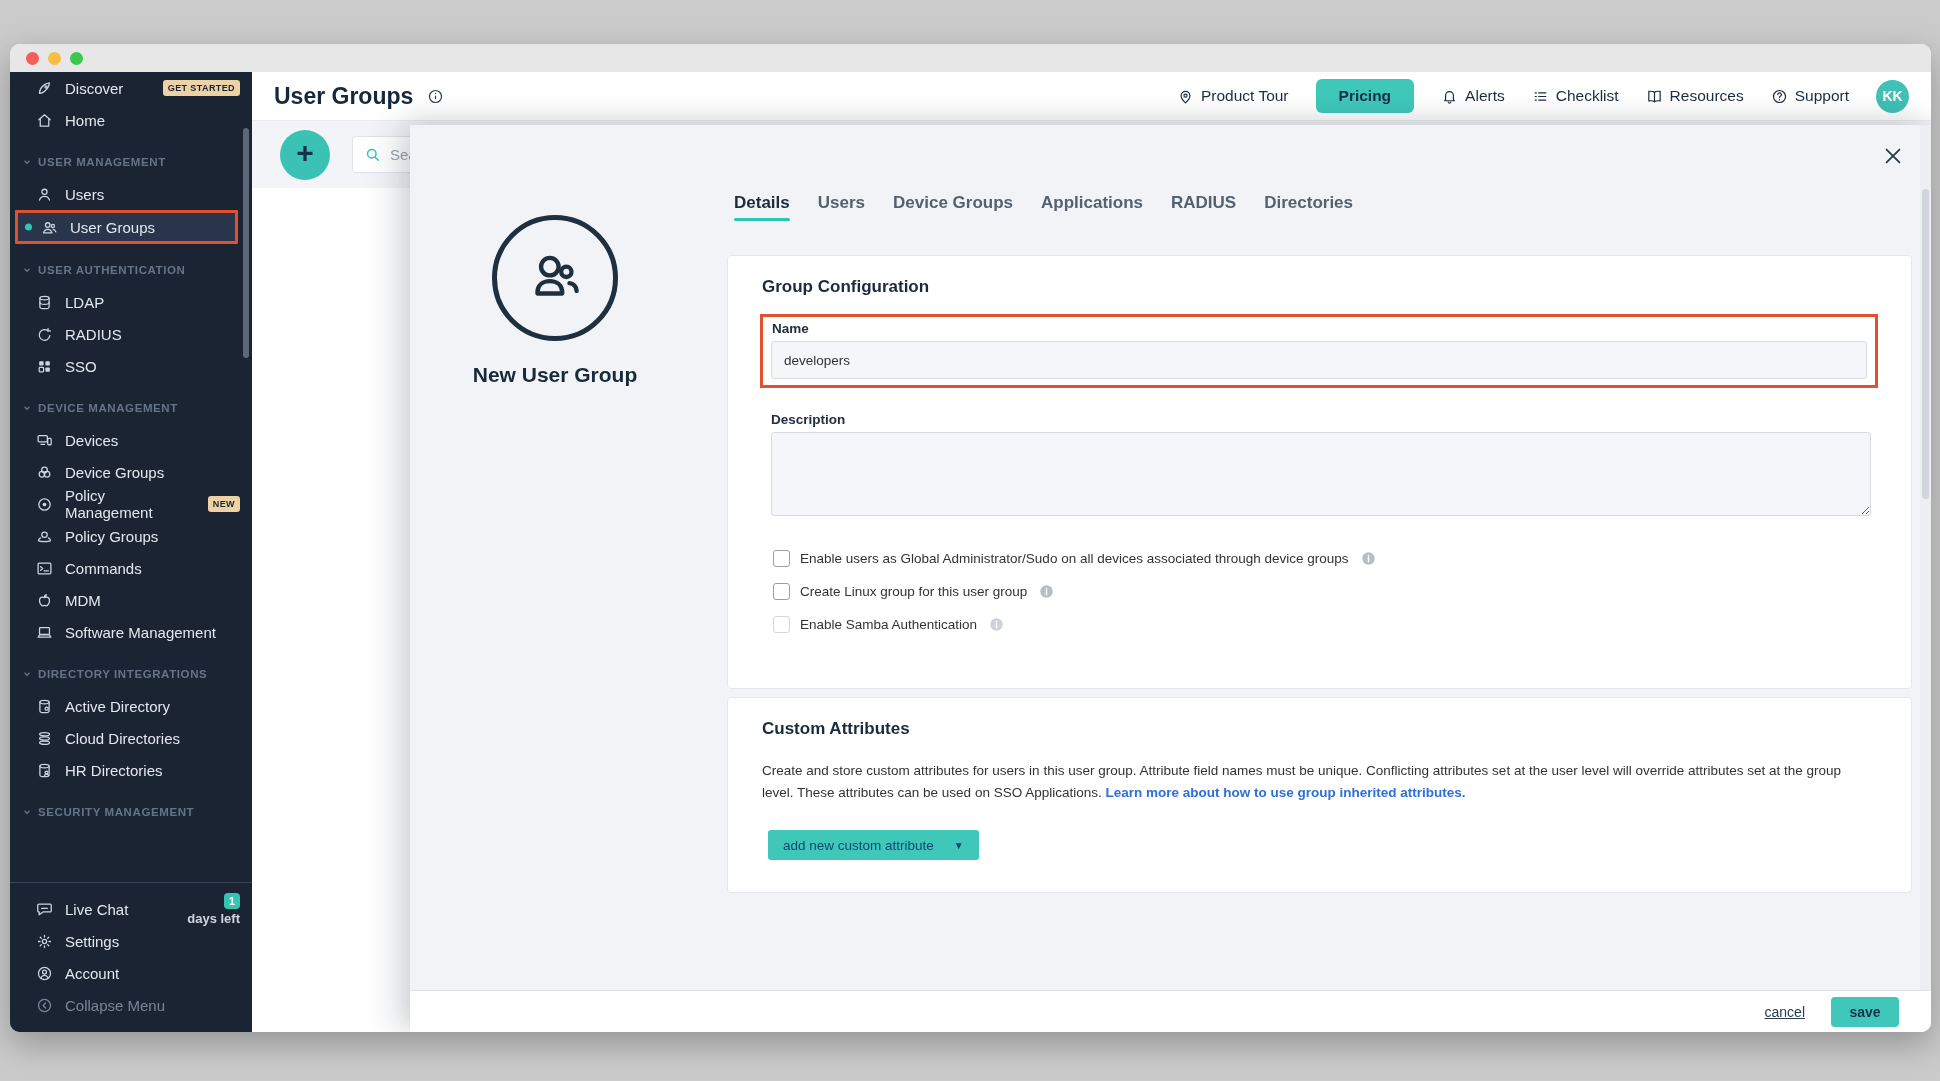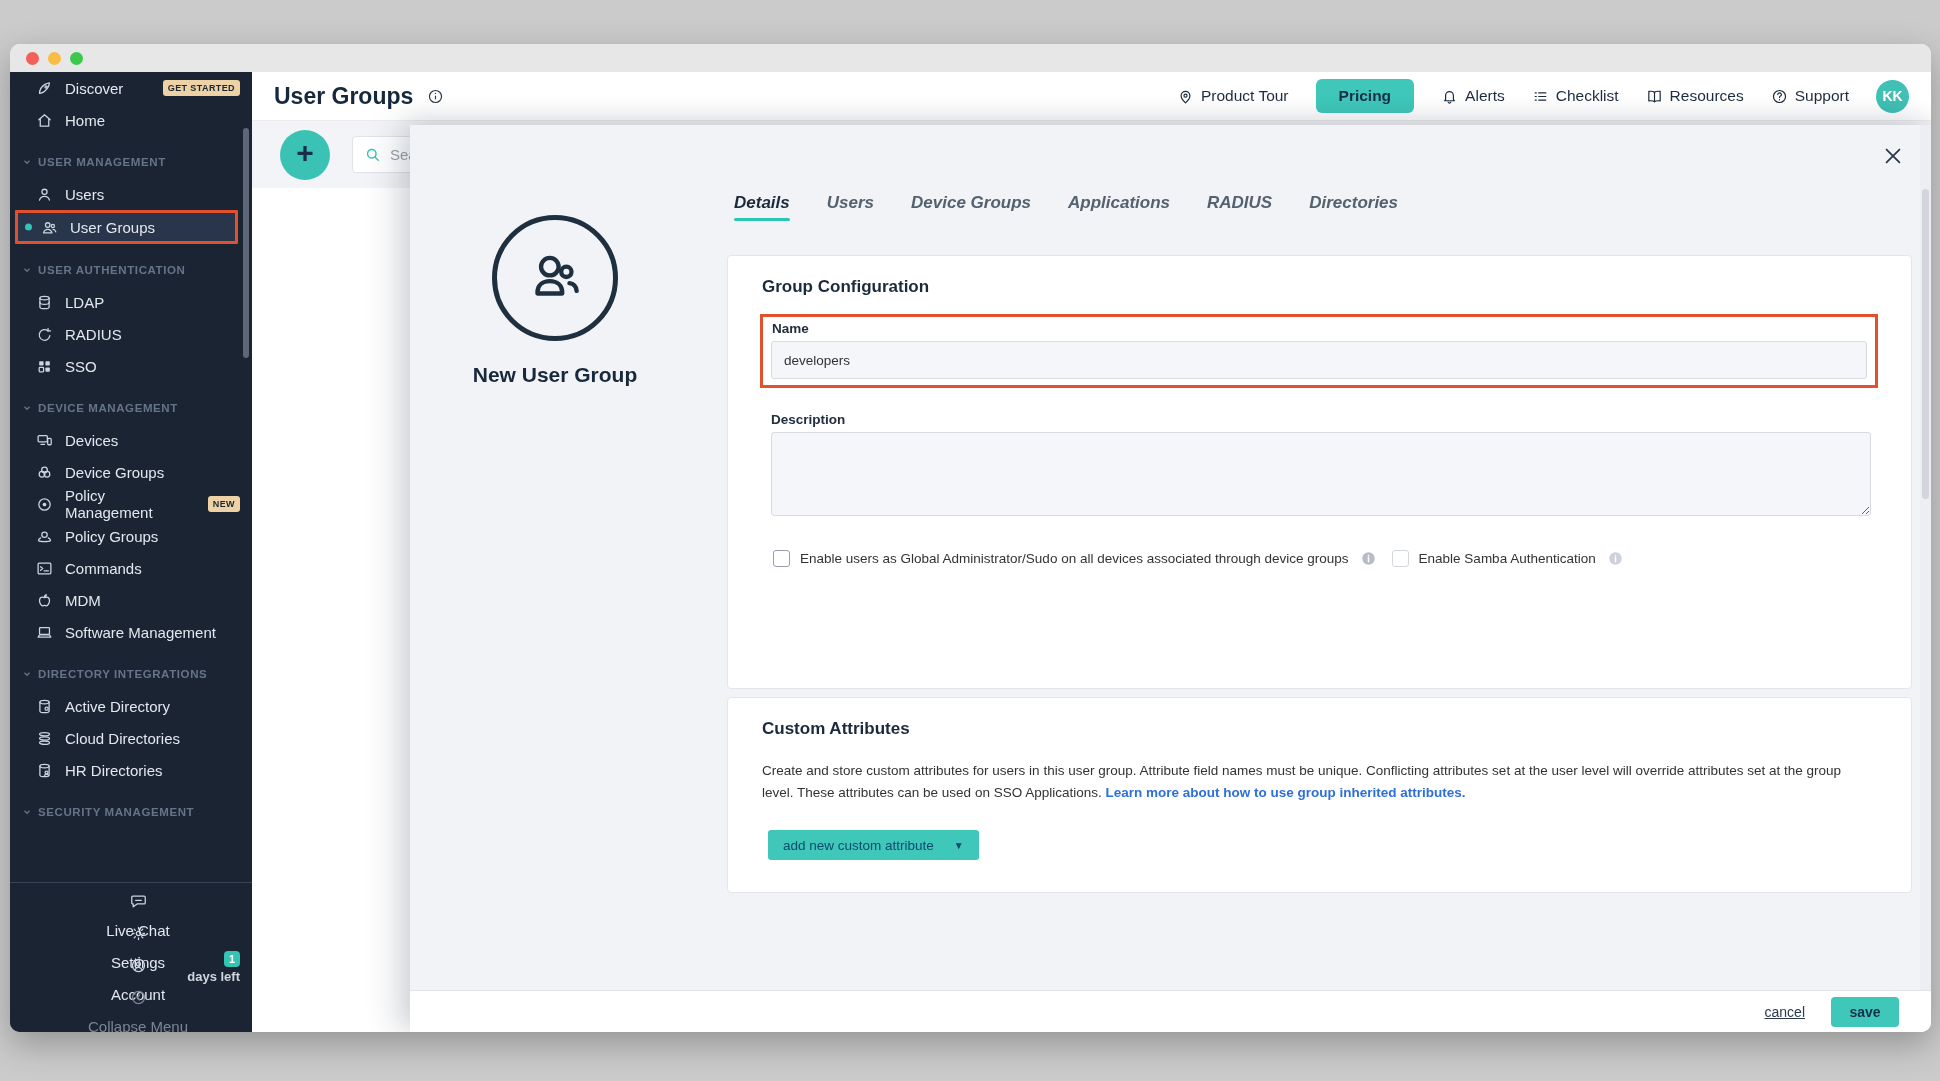--- a/index.html
+++ b/index.html
@@ -30,21 +30,21 @@
   .sb-item svg { width:17px; height:17px; flex:0 0 17px; stroke:#ccd4df; fill:none;
                  stroke-width:1.8; stroke-linecap:round; stroke-linejoin:round; }
   .sb-item.active { margin-left:5px; width:223px; height:34px; padding-left:23px;
                     background:#28354b; border:3px solid #e2512e; border-radius:1px; }
   .sb-item.active::before { content:""; position:absolute; left:7px; top:50%; transform:translateY(-50%);
                     width:7px; height:7px; border-radius:50%; background:#35c3b4; }
   .sb-badge { margin-left:auto; background:#ecd2a4; color:#1b2433; font-size:9px; font-weight:bold;
               letter-spacing:.4px; padding:3px 5px; border-radius:3px; }
   .sb-bottom { position:absolute; left:0; right:0; bottom:0; height:150px; border-top:1px solid #3a4457;
                background:#1b2433; padding-top:10px; }
-  .sb-bottom .sb-item { height:32px;flex-direction:column; }
+  .sb-bottom .sb-item { height:32px; }
   .sb-item.dim { color:#7b8596; } .sb-item.dim svg { stroke:#7b8596; }
   .days-badge { margin-left:auto; display:flex; flex-direction:column; align-items:flex-end; gap:2px; }
   .days-badge .num { background:#35c3b4; color:#fff; font-size:11px; font-weight:bold; width:16px; height:16px;
                      border-radius:4px; display:flex; align-items:center; justify-content:center; }
   .days-badge .sub { font-size:13px; color:#cfd6df;font-weight:bold; }
   .sb-scrollthumb { position:absolute; right:3px; top:56px; width:6px; height:230px;
                     background:#6e7888; border-radius:3px; opacity:.8; }
 
   
   .page-header { position:absolute; left:242px; top:28px; right:0; height:49px; background:#fff;
@@ -78,41 +78,41 @@
   .modal { position:absolute; left:400px; top:81px; right:0; bottom:0; background:#f2f3f7;
            box-shadow:-14px 0 30px rgba(25,35,55,.16), 0 -8px 22px rgba(25,35,55,.07); }
   .modal-close { position:absolute; top:20px; right:26px; width:24px; height:24px; background:none; border:none; cursor:pointer; }
   .modal-close svg { width:22px; height:22px; stroke:#2b3a4c; stroke-width:2; stroke-linecap:round; }
   .entity-icon { position:absolute; left:82px; top:90px; width:126px; height:126px; border-radius:50%;
                  border:5px solid #1e2f40; display:flex; align-items:center; justify-content:center; }
   .entity-icon svg { width:66px; height:66px; stroke:#1e2f40; fill:none; stroke-width:4.2;
                      stroke-linecap:round; stroke-linejoin:round; }
   .entity-title { position:absolute; left:25px; top:238px; width:240px; text-align:center;
                   font-size:21px; font-weight:bold; color:#18293c; }
-  .tabs { position:absolute; left:324px; top:68px; display:flex; gap:37px;font-style:italic; }
+  .tabs { position:absolute; left:324px; top:68px; display:flex; gap:28px; }
   .tab { position:relative; font-size:17px; font-weight:bold; color:#54616f; cursor:pointer; padding-bottom:8px; }
   .tab.active { color:#1b2a3c; }
   .tab.active::after { content:""; position:absolute; left:0; right:0; bottom:0; height:3px;
                        background:#2cc7b4; border-radius:2px; }
   .card { position:absolute; left:317px; width:1185px; background:#fff; border:1px solid #e4e6eb; border-radius:4px; }
   .card-1 { top:130px; height:434px; }
   .card-2 { top:572px; height:196px; }
   .card-h { position:absolute; left:34px; top:21px; font-size:17px; font-weight:bold; color:#1b2a3c; }
   .field-label { font-size:13.5px; font-weight:bold; color:#222f3f; }
   .orange-box { position:absolute; left:32px; top:58px; width:1118px; height:74px;
                 border:3px solid #e2512e; }
   .orange-box .field-label { position:absolute; left:9px; top:4px; }
   .name-input { position:absolute; left:8px; top:24px; width:1096px; height:38px; background:#f5f6f9;
                 border:1px solid #d8dce2; border-radius:3px; font-size:13.5px; color:#333;
                 padding:0 12px; outline:none; font-family:"Liberation Sans",sans-serif; }
   .desc-label { position:absolute; left:43px; top:156px; }
   .desc-area { position:absolute; left:43px; top:176px; width:1100px; height:84px; background:#f5f6f9;
                border:1px solid #d8dce2; border-radius:3px; resize:both; outline:none;
                font-family:"Liberation Sans",sans-serif; font-size:13.5px; padding:8px; color:#333; }
-  .cb-group { position:absolute; left:45px; top:294px; display:flex; flex-direction:row; gap:16px; }
+  .cb-group { position:absolute; left:45px; top:294px; display:flex; flex-direction:column; gap:16px; }
   .cb-row { display:flex; align-items:center; gap:10px; }
   .cb-box { width:17px; height:17px; border:1px solid #98a0ac; border-radius:3px; background:#fff; cursor:pointer; }
   .cb-box.disabled { border-color:#d3d7de; }
   .cb-label { font-size:13.5px; color:#333; }
   .info-dot { width:15px; height:15px; margin-left:2px; }
   .info-dot svg { width:15px; height:15px; }
   .ca-body { position:absolute; left:34px; top:62px; width:1088px; font-size:13.5px; line-height:1.6; color:#333; }
   .ca-link { color:#2e6fd8; font-weight:bold; text-decoration:none; cursor:pointer; }
   .attr-btn { position:absolute; left:40px; top:132px; height:30px; display:flex; align-items:center; gap:20px;
               background:#3fc8ba; border:none; border-radius:3px; padding:0 15px;
@@ -460,20 +460,31 @@
             <span class="cb-label">Enable users as Global Administrator/Sudo on all devices associated through device groups</span>
             <span class="info-dot">
               <svg viewBox="0 0 24 24">
                   <circle cx="12" cy="12" r="10" fill="#b7bdc7"></circle>
                   <path d="M12 10.5V17" stroke="#fff" stroke-width="2.4" stroke-linecap="round"></path>
                   <circle cx="12" cy="7.2" r="1.4" fill="#fff"></circle>
                 </svg>
             </span>
           </div>
           <div class="cb-row">
+            <span class="cb-box"></span>
+            <span class="cb-label">Create Linux group for this user group</span>
+            <span class="info-dot">
+              <svg viewBox="0 0 24 24">
+                  <circle cx="12" cy="12" r="10" fill="#b7bdc7"></circle>
+                  <path d="M12 10.5V17" stroke="#fff" stroke-width="2.4" stroke-linecap="round"></path>
+                  <circle cx="12" cy="7.2" r="1.4" fill="#fff"></circle>
+                </svg>
+            </span>
+          </div>
+          <div class="cb-row">
             <span class="cb-box disabled"></span>
             <span class="cb-label">Enable Samba Authentication</span>
             <span class="info-dot">
               <svg viewBox="0 0 24 24">
                   <circle cx="12" cy="12" r="10" fill="#cdd2da"></circle>
                   <path d="M12 10.5V17" stroke="#fff" stroke-width="2.4" stroke-linecap="round"></path>
                   <circle cx="12" cy="7.2" r="1.4" fill="#fff"></circle>
                 </svg>
             </span>
           </div>

